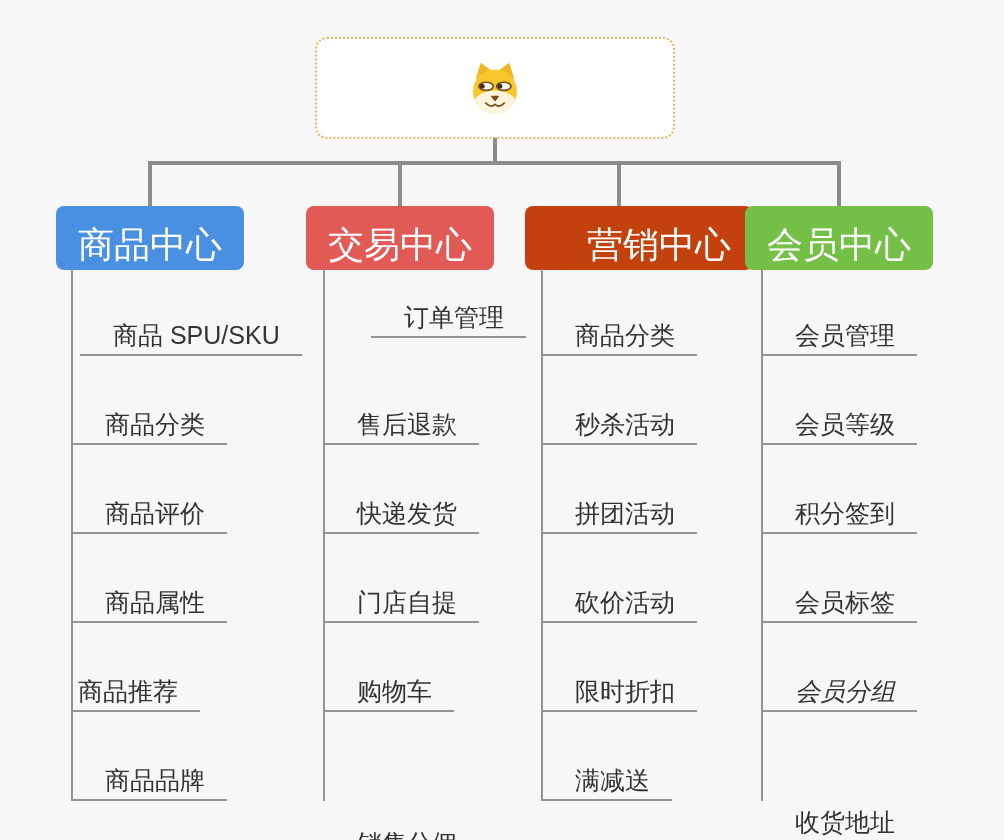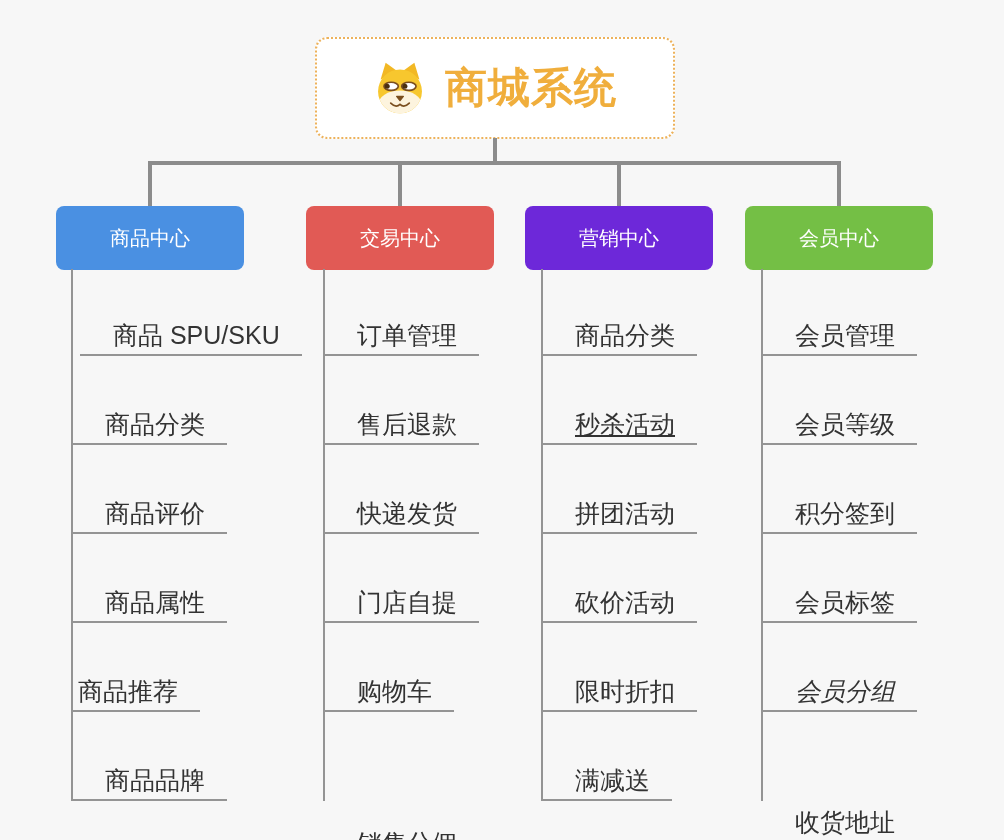--- a/index.html
+++ b/index.html
@@ -14,22 +14,22 @@
     background:#FFFFFF;border:2px dotted #EDB25B;border-radius:12px;
     box-sizing:border-box;display:flex;align-items:center;justify-content:center;gap:18px;
   }
   .root-title{font-size:42px;font-weight:600;letter-spacing:1px;}
   .doge{width:54px;height:56px;flex:0 0 auto;}
   
   .cline{position:absolute;background:#8C8C8C;}
   
   .branch-header{
     position:absolute;top:206px;width:188px;height:64px;border-radius:8px;
-    display:flex;align-items:center;justify-content:center;
-    color:#FFFFFF;font-size:20px;cursor:default;
+    display:flex;align-items:flex-end;justify-content:center;
+    color:#FFFFFF;font-size:36px;cursor:default;
   }
   
   .branch-vline{position:absolute;top:269px;width:2px;height:532px;background:#949494;}
   
   .item{position:absolute;}
   .item-label{
     display:inline-block;font-size:25px;line-height:27px;color:#333333;
     padding:0 22px 5px 33px;border-bottom:2px solid #949494;white-space:nowrap;
   }
 </style>
@@ -53,21 +53,20 @@
 
       <ellipse cx="21.5" cy="30" rx="8.5" ry="4.8" fill="#FFFFFF" stroke="#7A4E1E" stroke-width="2"></ellipse>
       <ellipse cx="42.5" cy="30" rx="8.5" ry="4.8" fill="#FFFFFF" stroke="#7A4E1E" stroke-width="2"></ellipse>
       <circle cx="16.8" cy="30" r="3" fill="#4A2F10"></circle>
       <circle cx="37.8" cy="30" r="3" fill="#4A2F10"></circle>
 
       <path d="M28 42 h8 l-4 5 z" fill="#7A4E1E" stroke="#7A4E1E" stroke-width="1.5" stroke-linejoin="round"></path>
 
       <path d="M21 50 Q27 56 32 51.5 Q37 56 43 50" fill="none" stroke="#7A4E1E" stroke-width="2" stroke-linecap="round"></path>
     </svg>
-    <span class="root-title" style="color: rgb(240, 174, 60);">商城系统</span>
   </div>
 
   <div id="connectors">
       <div class="cline" style="left: 493px; top: 138px; width: 4px; height: 27px; background: rgb(140, 140, 140);"></div>
       <div class="cline" style="left: 148px; top: 161px; width: 693px; height: 4px; background: rgb(140, 140, 140);"></div>
       <div class="cline" style="left: 148px; top: 161px; width: 4px; height: 45px; background: rgb(140, 140, 140);"></div>
       <div class="cline" style="left: 398px; top: 161px; width: 4px; height: 45px; background: rgb(140, 140, 140);"></div>
       <div class="cline" style="left: 617px; top: 161px; width: 4px; height: 45px; background: rgb(140, 140, 140);"></div>
       <div class="cline" style="left: 837px; top: 161px; width: 4px; height: 45px; background: rgb(140, 140, 140);"></div>
     </div>
@@ -83,35 +82,35 @@
         <div class="item" style="left: 72px; top: 589px;"><span class="item-label" style="border-bottom-color: rgb(148, 148, 148);">商品属性</span></div>
         <div class="item" style="left: 72px; top: 678px;"><span class="item-label" style="border-bottom-color: rgb(148, 148, 148); padding-left: 6px;">商品推荐</span></div>
         <div class="item" style="left: 72px; top: 767px;"><span class="item-label" style="border-bottom-color: rgb(148, 148, 148);">商品品牌</span></div>
       </div>
 
   <div class="branch">
     <div class="branch-header" style="left: 306px; background: rgb(225, 90, 85);">
       <span>交易中心</span>
     </div>
     <div class="branch-vline" style="left: 323px; background: rgb(148, 148, 148);"></div>
-  <div class="item" style="left: 324px; top: 322px;"><span class="item-label" style="border-bottom-color: rgb(148, 148, 148);">订单管理</span></div>
+  <div class="item" style="left: 324px; top: 304px; padding-left: 47px;"><span class="item-label" style="border-bottom-color: rgb(148, 148, 148);">订单管理</span></div>
         <div class="item" style="left: 324px; top: 411px;"><span class="item-label" style="border-bottom-color: rgb(148, 148, 148);">售后退款</span></div>
         <div class="item" style="left: 324px; top: 500px;"><span class="item-label" style="border-bottom-color: rgb(148, 148, 148);">快递发货</span></div>
         <div class="item" style="left: 324px; top: 589px;"><span class="item-label" style="border-bottom-color: rgb(148, 148, 148);">门店自提</span></div>
         <div class="item" style="left: 324px; top: 678px;"><span class="item-label" style="border-bottom-color: rgb(148, 148, 148);">购物车</span></div>
         <div class="item" style="left: 324px; top: 784px; margin-top: 46px;"><span class="item-label" style="border-bottom-color: rgb(148, 148, 148);">销售分佣</span></div>
       </div>
 
   <div class="branch">
-    <div class="branch-header" style="left: 525px; background: #6d28d9;">
+    <div class="branch-header" style="left: 525px; background: #c2410c; padding-left: 40px;">
       <span>营销中心</span>
     </div>
     <div class="branch-vline" style="left: 541px; background: rgb(148, 148, 148);"></div>
   <div class="item" style="left: 542px; top: 322px;"><span class="item-label" style="border-bottom-color: rgb(148, 148, 148);">商品分类</span></div>
-        <div class="item" style="left: 542px; top: 411px;"><span class="item-label" style="border-bottom-color: rgb(148, 148, 148); text-decoration: underline;">秒杀活动</span></div>
+        <div class="item" style="left: 542px; top: 411px;"><span class="item-label" style="border-bottom-color: rgb(148, 148, 148);">秒杀活动</span></div>
         <div class="item" style="left: 542px; top: 500px;"><span class="item-label" style="border-bottom-color: rgb(148, 148, 148);">拼团活动</span></div>
         <div class="item" style="left: 542px; top: 589px;"><span class="item-label" style="border-bottom-color: rgb(148, 148, 148);">砍价活动</span></div>
         <div class="item" style="left: 542px; top: 678px;"><span class="item-label" style="border-bottom-color: rgb(148, 148, 148);">限时折扣</span></div>
         <div class="item" style="left: 542px; top: 767px;"><span class="item-label" style="border-bottom-color: rgb(148, 148, 148);">满减送</span></div>
       </div>
 
   <div class="branch">
     <div class="branch-header" style="left: 745px; background: rgb(116, 191, 69);">
       <span>会员中心</span>
     </div>

